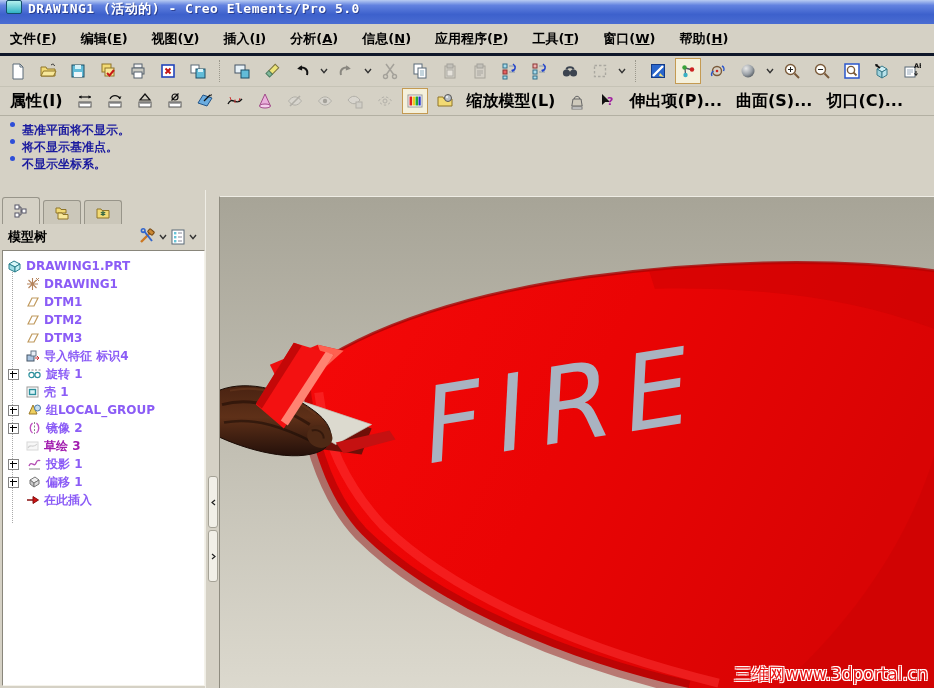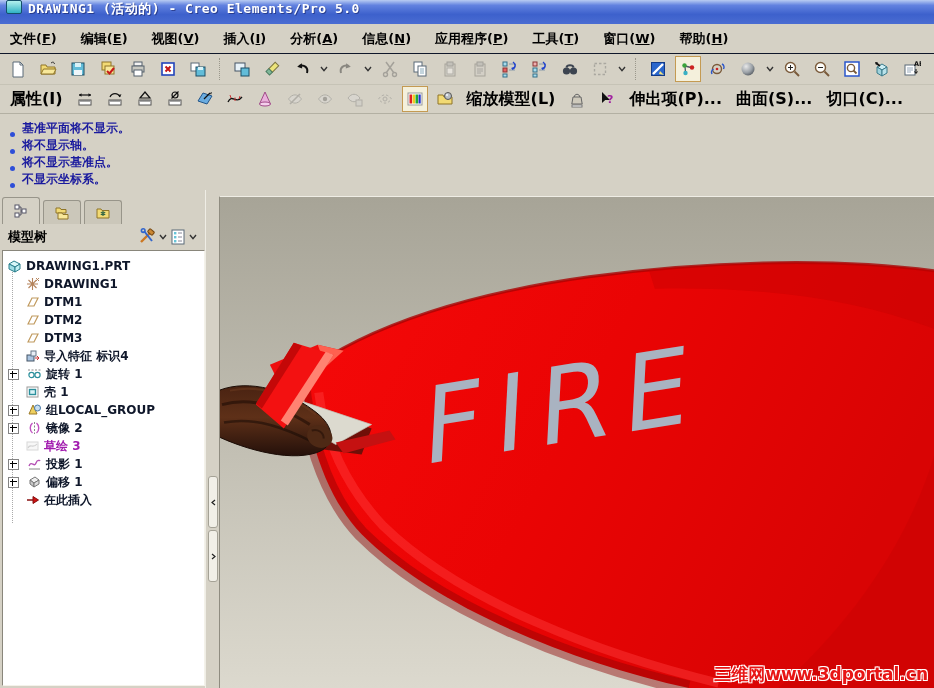--- a/index.html
+++ b/index.html
@@ -7,74 +7,74 @@
        font-family:"DejaVu Sans","Liberation Sans",sans-serif;}
   
   .titlebar{height:24px;background:linear-gradient(#b9ccf2,#6282e0 22%,#3d61cc 60%,#4a6cd2);
     display:flex;padding:0 6px;gap:6px;}
   .app-icon{width:14px;height:12px;background:linear-gradient(#b2f0ee,#2fb2c4);
     border:1px solid #14506a;border-radius:2px;flex:none;}
   .title-text{color:#fff;font-family:"DejaVu Sans Mono","Liberation Mono",monospace;
     font-weight:700;font-size:13px;letter-spacing:.5px;text-shadow:1px 1px 0 rgba(0,0,50,.4);white-space:nowrap;}
   
   .menubar{height:29px;display:flex;align-items:center;padding:0 10px;gap:24px;
-    font-size:13px;font-weight:700;border-bottom:1px solid #0f172a;}
+    font-size:13px;font-weight:700;border-bottom:3px solid #0f172a;}
   .menu-item{cursor:default;white-space:nowrap;}
   .menu-item u{text-decoration:underline;}
   
   .tb{display:flex;align-items:center;padding:0 5px;}
   .tb1{height:30px;border-bottom:1px solid #c6c3b6;gap:4px;}
   .tb2{height:28px;border-bottom:1px solid #b3b0a3;gap:4px;}
   .tbtn{width:24px;height:24px;display:flex;align-items:center;justify-content:center;
     border:1px solid transparent;flex:none;}
   .tbtn.active{background:#f4f0dc;border:1px solid #c49a52;}
   .tbtn.disabled{opacity:.38;filter:grayscale(.85);}
   .tbchev{width:10px;height:24px;display:flex;align-items:center;justify-content:center;flex:none;}
   .sep{width:1px;height:22px;border-left:1px dotted #9b988c;margin:0 4px;flex:none;}
   .tbtext{font-size:16px;font-weight:700;padding:0 5px;white-space:nowrap;flex:none;}
   
   .messages{height:78px;padding:6px 0 0 10px;box-sizing:border-box;}
-  .msg{display:flex;align-items:flex-end;gap:7px;height:17px;
+  .msg{display:flex;align-items:flex-start;gap:7px;height:17px;
     color:#1a1a9e;font-size:12px;font-weight:700;}
   .dot{width:5px;height:5px;border-radius:50%;background:#2e4ed8;flex:none;}
   
   .main{position:absolute;top:190px;left:0;right:0;bottom:0;display:flex;}
   .left-panel{width:205px;display:flex;flex-direction:column;flex:none;}
   .tabs{height:30px;display:flex;align-items:flex-end;gap:3px;padding:4px 0 0 2px;}
   .tab{width:36px;height:23px;border:1px solid #98958a;border-bottom:none;border-radius:3px 3px 0 0;
     display:flex;align-items:center;justify-content:center;background:#cbc7ba;}
   .tab.selected{background:#d5d1c5;height:26px;}
   .panel-header{height:26px;display:flex;align-items:center;padding:0 8px 0 8px;gap:3px;
     font-size:13px;font-weight:700;}
   .hspacer{flex:1;}
   .tree{flex:1;margin:0 0 2px 2px;background:#fff;border:1px solid #89867b;
     border-right-color:#f4f2ea;border-bottom-color:#f4f2ea;overflow:hidden;
     padding:6px 0 0 2px;position:relative;}
   .treeline{position:absolute;left:9px;top:18px;height:254px;width:0;border-left:1px dotted #aaa;}
   .trow{display:flex;align-items:center;height:18px;font-size:12px;font-weight:700;
-    color:#0f172a;gap:4px;padding-left:2px;position:relative;}
+    color:#8b5cf6;gap:4px;padding-left:2px;position:relative;}
   .trow .sp{width:14px;flex:none;}
   .exp{width:9px;height:9px;border:1px solid #848484;background:#fff;margin:0 4px 0 1px;
     position:relative;flex:none;}
   .exp::before{content:"";position:absolute;left:1px;right:1px;top:3px;height:1px;background:#000;}
   .exp::after{content:"";position:absolute;top:1px;bottom:1px;left:3px;width:1px;background:#000;}
   .ticon{flex:none;}
   .trow.grayed{color:#a21caf;}
   .trow.grayed svg{opacity:.45;}
   
   .splitter{width:13px;background:#d5d1c5;border-left:1px solid #efede5;position:relative;flex:none;}
   .sash{position:absolute;left:2px;width:8px;height:50px;background:#f1efe7;
     border:1px solid #a5a296;border-radius:3px;display:flex;align-items:center;justify-content:center;}
   .sash1{top:286px;}
   .sash2{top:340px;}
   
   .viewport{flex:1;position:relative;margin-top:6px;border-top:1px solid #efede5;
     border-left:1px solid #8f8c80;overflow:hidden;}
   .scene{position:absolute;inset:0;width:100%;height:100%;}
-  .watermark{position:absolute;right:6px;bottom:2px;font-size:17px;font-weight:700;color:#e81616;
+  .watermark{position:absolute;right:6px;bottom:2px;font-size:17px;font-weight:400;color:#e81616;
     letter-spacing:0;white-space:nowrap;
     text-shadow:-1px -1px 0 #fff,1px -1px 0 #fff,-1px 1px 0 #fff,1px 1px 0 #fff;}
 </style>
 </head>
 <body>
 
 <div class="win">
 
   <div class="titlebar">
     <span class="app-icon"></span>
@@ -441,24 +441,20 @@
       </span>
     <span class="tbtext">伸出项(P)...</span>
     <span class="tbtext">曲面(S)...</span>
     <span class="tbtext">切口(C)...</span>
   </div>
 
   <div class="messages">
     <div class="msg">
         <span class="dot"></span>
         <span>基准平面将不显示。</span>
-      </div>
-    <div class="msg">
-        <span class="dot"></span>
-        <span>将不显示轴。</span>
       </div>
     <div class="msg">
         <span class="dot"></span>
         <span>将不显示基准点。</span>
       </div>
     <div class="msg">
         <span class="dot"></span>
         <span>不显示坐标系。</span>
       </div>
   </div>

